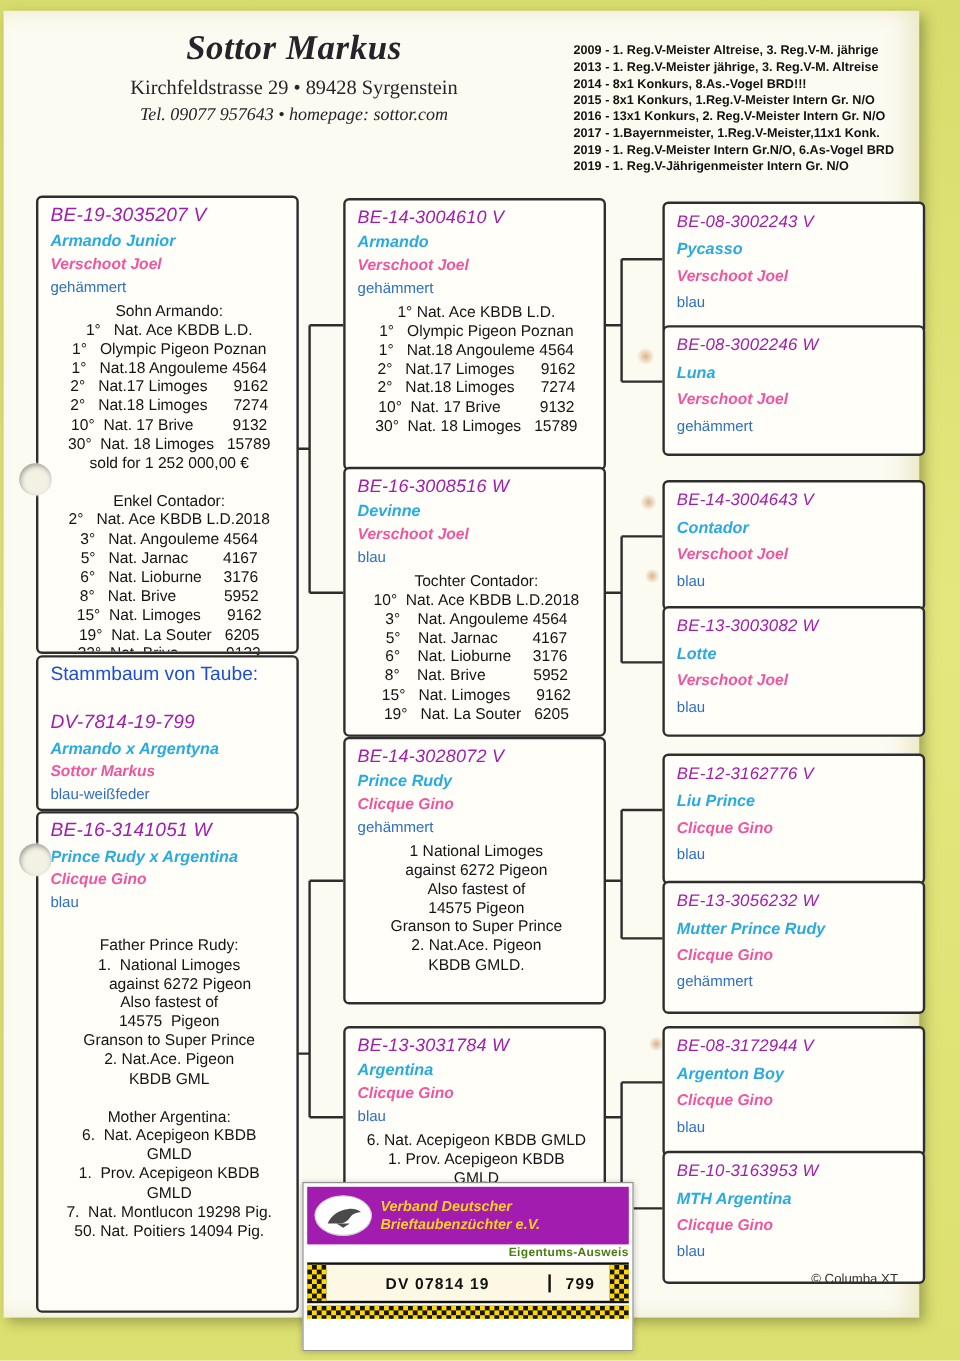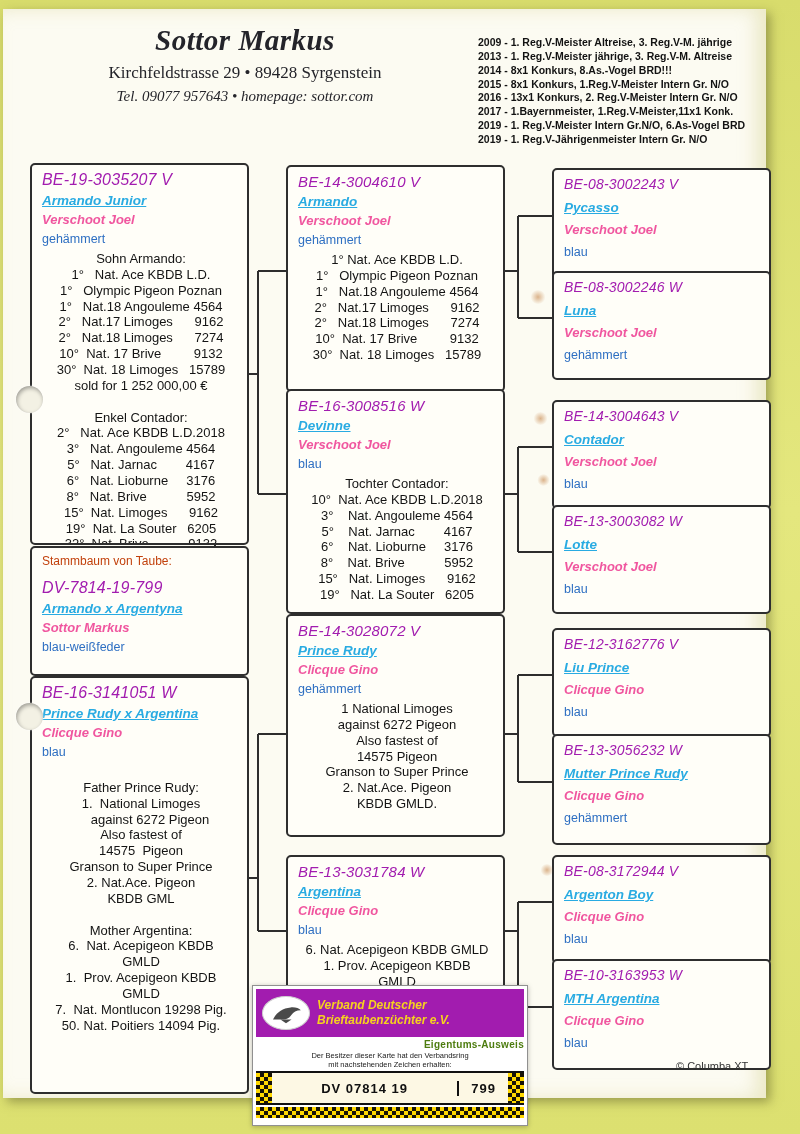--- a/index.html
+++ b/index.html
@@ -17,28 +17,28 @@
   
   .ach{position:absolute;left:478px;top:36px;width:300px;font-size:10.5px;font-weight:bold;
     color:#121212;line-height:1.32;white-space:pre-wrap;}
   
   .connectors{position:absolute;left:0;top:0;z-index:1;}
   
   .pbox{position:absolute;z-index:2;background:#fffef8;border:2px solid #2e2e2e;border-radius:5px;
     padding:6px 7px 4px 10px;overflow:hidden;}
   .ring{font-weight:normal;font-style:italic;font-size:15px;color:#a21caf;letter-spacing:.2px;margin-bottom:4px;}
   .ring.big{font-size:16px;}
-  .pname{font-weight:bold;font-style:italic;font-size:13.5px;color:#29abe2;margin-bottom:4px;text-decoration:underline;}
+  .pname{font-weight:bold;font-style:italic;font-size:13.5px;color:#29abe2;margin-bottom:4px;}
   .breeder{font-weight:bold;font-style:italic;font-size:13px;color:#f0569f;margin-bottom:5px;}
   .pcolor{font-size:12.5px;color:#2e6fc2;margin-bottom:5px;}
   .plines{font-size:13px;line-height:1.22;color:#141414;white-space:pre-wrap;text-align:center;}
   .pbox.small .ring{font-size:14px;margin-bottom:8px;}
   .pbox.small .pname{margin-bottom:7px;}
   .pbox.small .breeder{margin-bottom:8px;}
-  .subj-label{font-size:12px;color:#c2410c;margin-bottom:11px;}
+  .subj-label{font-size:16px;color:#1d4ed8;margin-bottom:22px;}
   
   .sticker{position:absolute;left:252px;top:985px;width:268px;height:133px;z-index:5;background:#fff;
     border:1px solid #909090;padding:3px;box-shadow:0 1px 5px rgba(0,0,0,.25);}
   .sticker-top{background:#a21caf;height:42px;display:flex;align-items:center;gap:7px;padding:3px 6px;}
   .dove{width:46px;height:32px;background:#fff;border-radius:50%;display:flex;align-items:center;
     justify-content:center;flex:0 0 auto;border:1px solid #cfcfcf;}
   .org{color:#f6d21e;font-weight:bold;font-size:12px;line-height:1.25;font-style:italic;}
   .stk-title{text-align:right;font-weight:bold;font-size:10px;color:#4d7c0f;margin-top:2px;letter-spacing:.3px;}
   .stk-desc{text-align:center;font-size:7.5px;color:#222;line-height:1.2;margin-top:1px;}
   .ringband{margin-top:2px;border-top:2px solid #111;border-bottom:2px solid #111;background:#fdf8e4;
@@ -262,24 +262,20 @@
           <path d="M6 21 C10 13 16 9 25 8 C30 7.5 34 9 36 11 C31 11 28 13 26 16 C24 19 21 21 17 21 Z" fill="#4a4a4a"></path>
           <path d="M14 21 L26 21 L20 25 Z" fill="#4a4a4a"></path>
         </svg>
       </span>
       <div class="org">
         <div>Verband Deutscher</div>
         <div>Brieftaubenzüchter e.V.</div>
       </div>
     </div>
     <div class="stk-title">Eigentums-Ausweis</div>
-    <div class="stk-desc">
-      <div>Der Besitzer dieser Karte hat den Verbandsring</div>
-      <div>mit nachstehenden Zeichen erhalten:</div>
-    </div>
     <div class="ringband">
       <div class="checker side"></div>
       <div class="ringnum">DV 07814 19</div>
       <div class="ringnum rt">799</div>
       <div class="checker side"></div>
     </div>
     <div class="checker checkband"></div>
   </div>
 
   <div class="hole" style="left:16px;top:386px;"></div>

